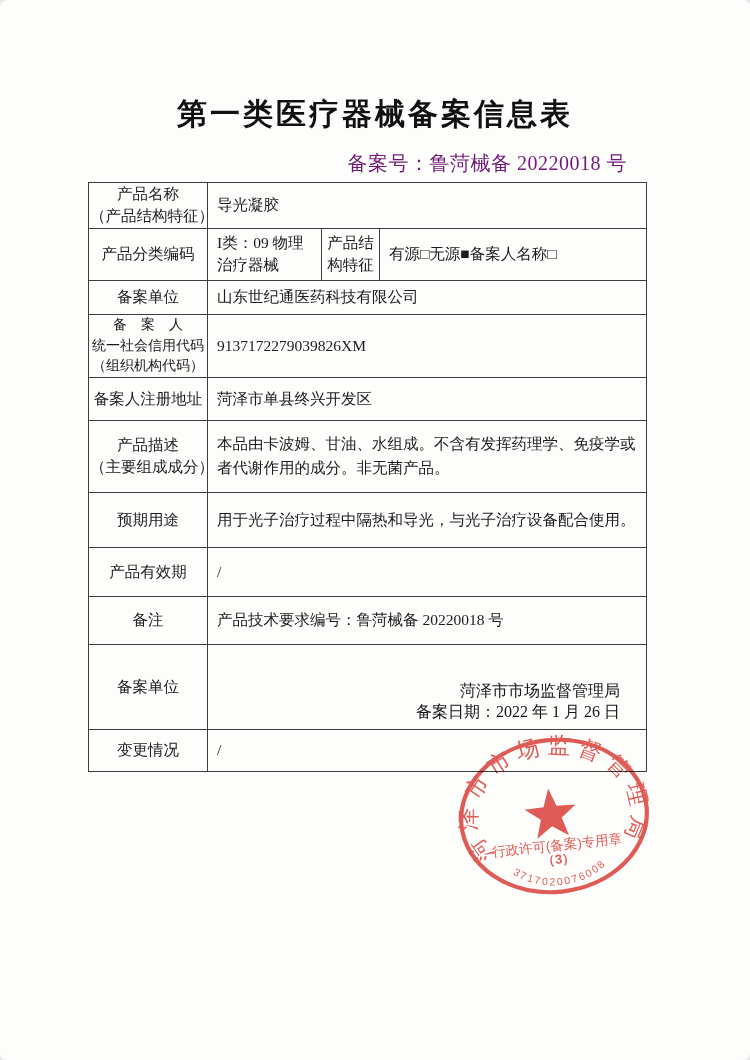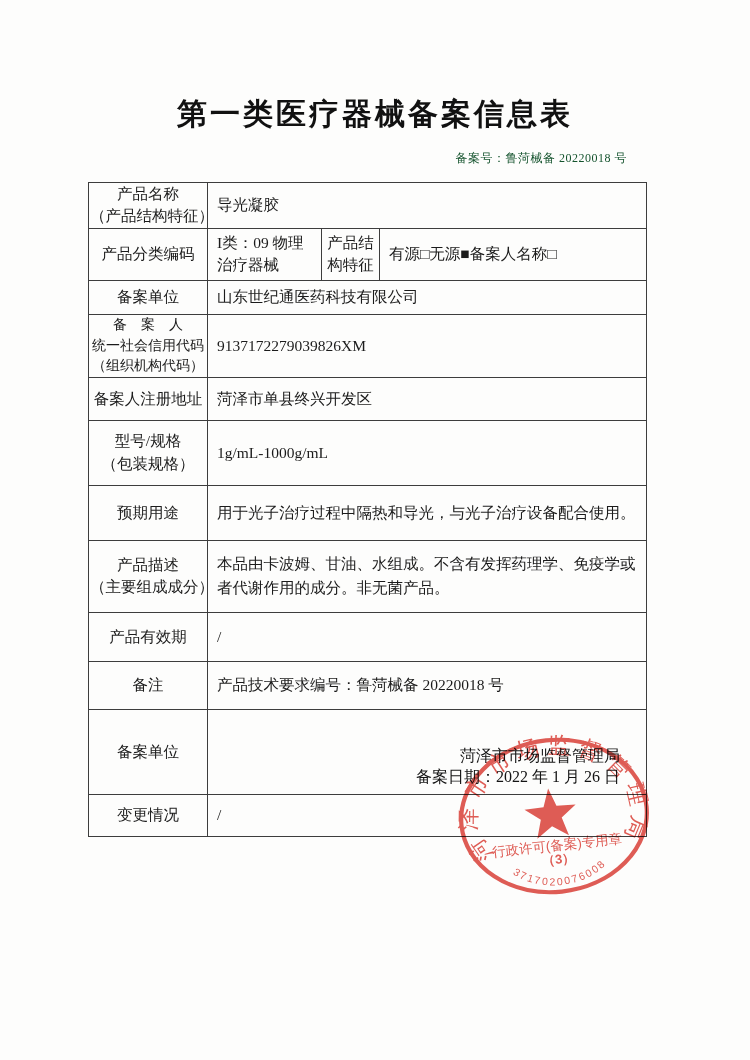--- a/index.html
+++ b/index.html
@@ -1,29 +1,30 @@
 <!DOCTYPE html>
 <html><head>
 <meta charset="utf-8">
 <style>
   html,body { margin:0; padding:0; background:#e8e8e8; }
   .page {
     position:relative; width:750px; height:1060px; margin:0 auto;
     background:#fdfdfc; overflow:hidden;
     font-family:"Liberation Serif","DejaVu Serif",serif;
     color:#1c1c1c;
+    border-radius:7px;
   }
   .doc-title {
     position:absolute; top:94px; left:0; width:750px;
     text-align:center; font-size:30px; font-weight:bold; letter-spacing:3px;
     font-family:"Liberation Sans","DejaVu Sans",sans-serif; color:#111;
   }
   .record-no {
     position:absolute; top:150px; right:123px;
-    font-size:12px; letter-spacing:0.5px; color:#14532d;
+    font-size:20px; letter-spacing:0.5px; color:#701a75;
   }
   table.form {
     position:absolute; left:88px; top:182px; width:558px;
     border-collapse:collapse; table-layout:fixed;padding-left:16px;
   }
   table.form td {
     border:1px solid #3d3d3d; vertical-align:middle;
     font-size:15.5px; line-height:1.45; color:#1b1b1b;
     overflow:hidden;
   }
@@ -86,39 +87,32 @@
           <span class="ln">（组织机构代码）</span>
         </td>
         <td class="val" colspan="3">9137172279039826XM</td>
       </tr>
       <tr style="height:43px">
         <td class="lbl">
           <span class="ln">备案人注册地址</span>
         </td>
         <td class="val" colspan="3">菏泽市单县终兴开发区</td>
       </tr>
-      <tr style="height:65px">
+      <tr style="height:72px">
         <td class="lbl">
-          <span class="ln">型号/规格</span>
-          <span class="ln">（包装规格）</span>
+          <span class="ln">产品描述</span>
+          <span class="ln">（主要组成成分）</span>
         </td>
-        <td class="val" colspan="3">1g/mL-1000g/mL</td>
+        <td class="val para" colspan="3">本品由卡波姆、甘油、水组成。不含有发挥药理学、免疫学或者代谢作用的成分。非无菌产品。</td>
       </tr>
       <tr style="height:55px">
         <td class="lbl">
           <span class="ln">预期用途</span>
         </td>
         <td class="val" colspan="3">用于光子治疗过程中隔热和导光，与光子治疗设备配合使用。</td>
-      </tr>
-      <tr style="height:72px">
-        <td class="lbl">
-          <span class="ln">产品描述</span>
-          <span class="ln">（主要组成成分）</span>
-        </td>
-        <td class="val para" colspan="3">本品由卡波姆、甘油、水组成。不含有发挥药理学、免疫学或者代谢作用的成分。非无菌产品。</td>
       </tr>
       <tr style="height:49px">
         <td class="lbl">
           <span class="ln">产品有效期</span>
         </td>
         <td class="val" colspan="3">/</td>
       </tr>
       <tr style="height:48px">
         <td class="lbl">
           <span class="ln">备注</span>

